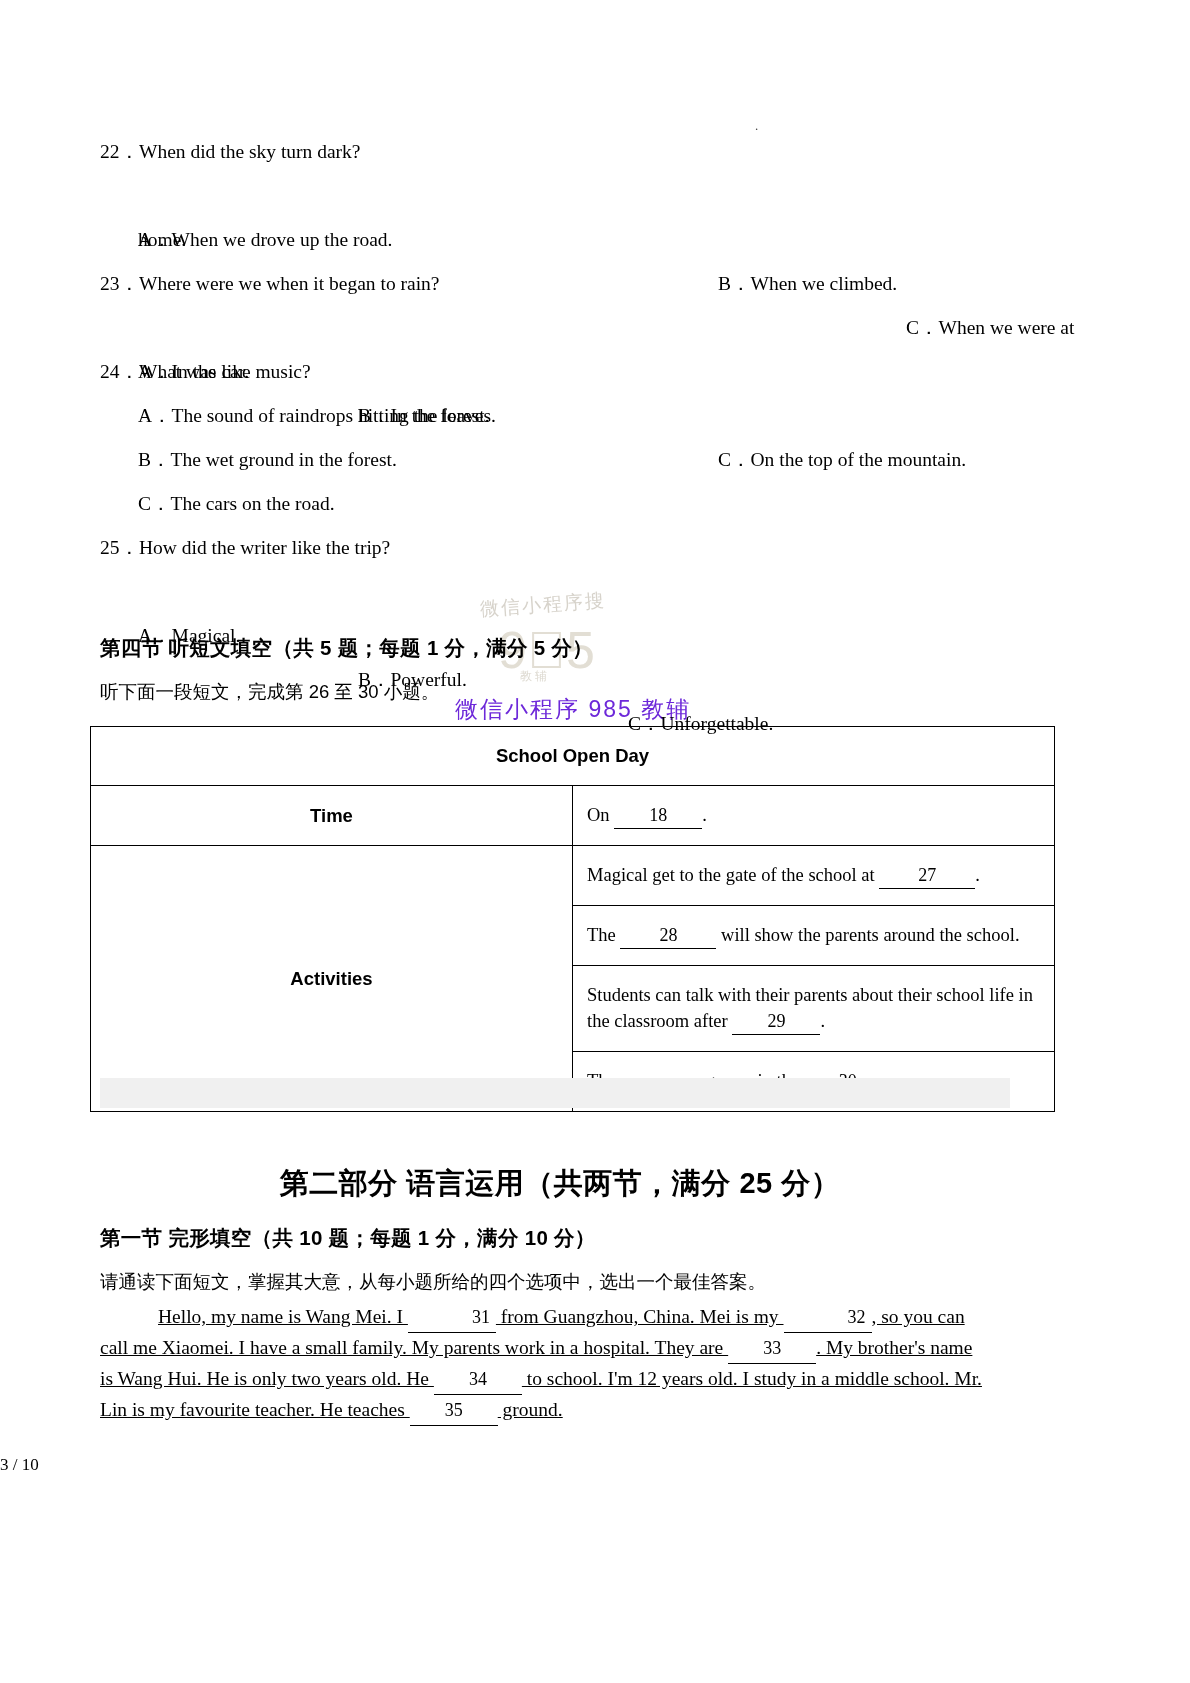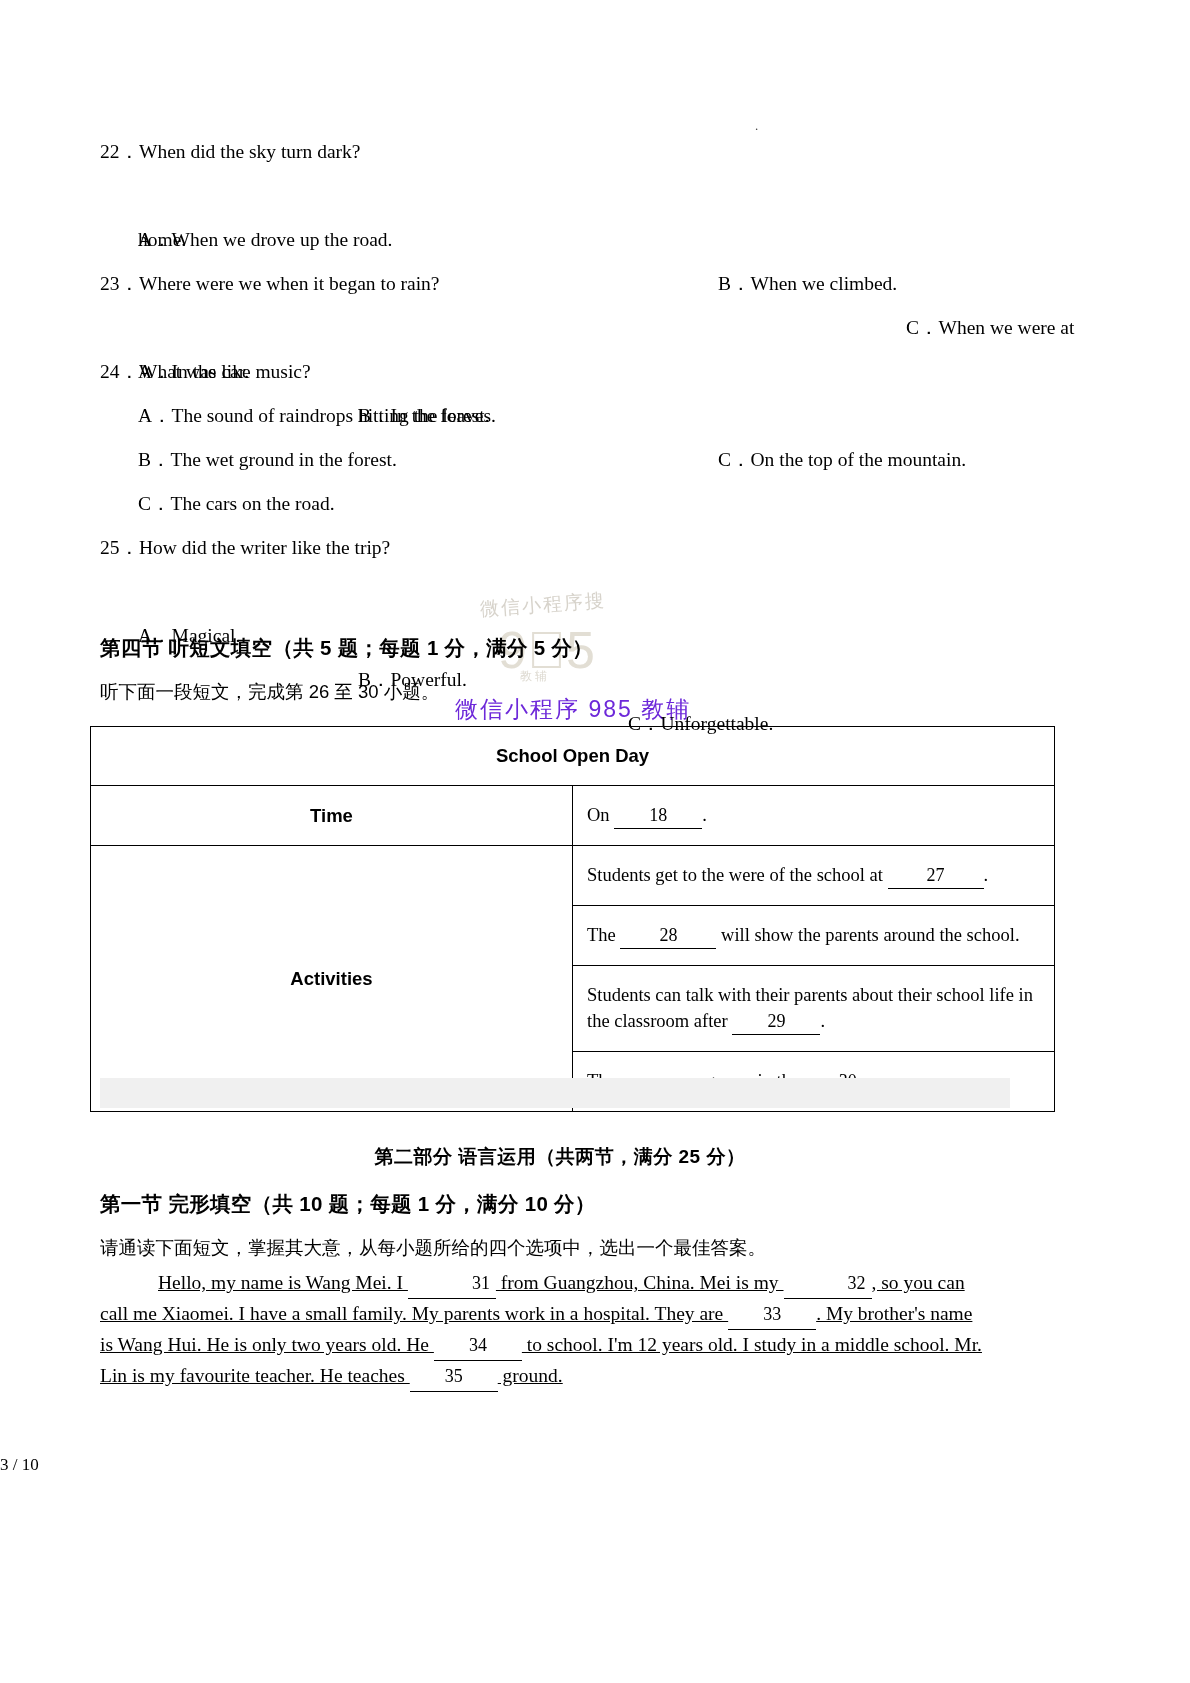--- a/index.html
+++ b/index.html
@@ -115,22 +115,22 @@
     left: 100px;
     top: 1078px;
     width: 910px;
     height: 30px;
     background: #f0f0f0;
   }
   .part-title {
     text-align: center;
     font-family: "Liberation Sans", sans-serif;
     font-weight: bold;
-    font-size: 19px;
-    margin-top: 32px;
+    font-size: 29px;
+    margin-top: 52px;
     letter-spacing: 0.5px;
   }
   .para {
     font-size: 19.5px;
     line-height: 30px;
     white-space: pre;
     text-decoration: underline;
   }
   .para-indent { text-indent: 58px; }
   .footer {
@@ -229,21 +229,21 @@
       </tr>
       <tr>
         <td class="label-cell">Time</td>
         <td>
           <span>On </span><span class="blank w1">18</span><span>.</span>
         </td>
       </tr>
       <tr>
         <td class="label-cell" rowspan="4">Activities</td>
         <td>
-          <span>Students get to the were of the school at </span><span class="blank w2">27</span><span>.</span>
+          <span>Magical get to the gate of the school at </span><span class="blank w2">27</span><span>.</span>
         </td>
       </tr>
       <tr>
         <td>
           <span>The </span><span class="blank w2">28</span><span> will show the parents around the school.</span>
         </td>
       </tr>
       <tr>
         <td>
           <span>Students can talk with their parents about their school life in the classroom after </span><span class="blank w1">29</span><span>.</span>

